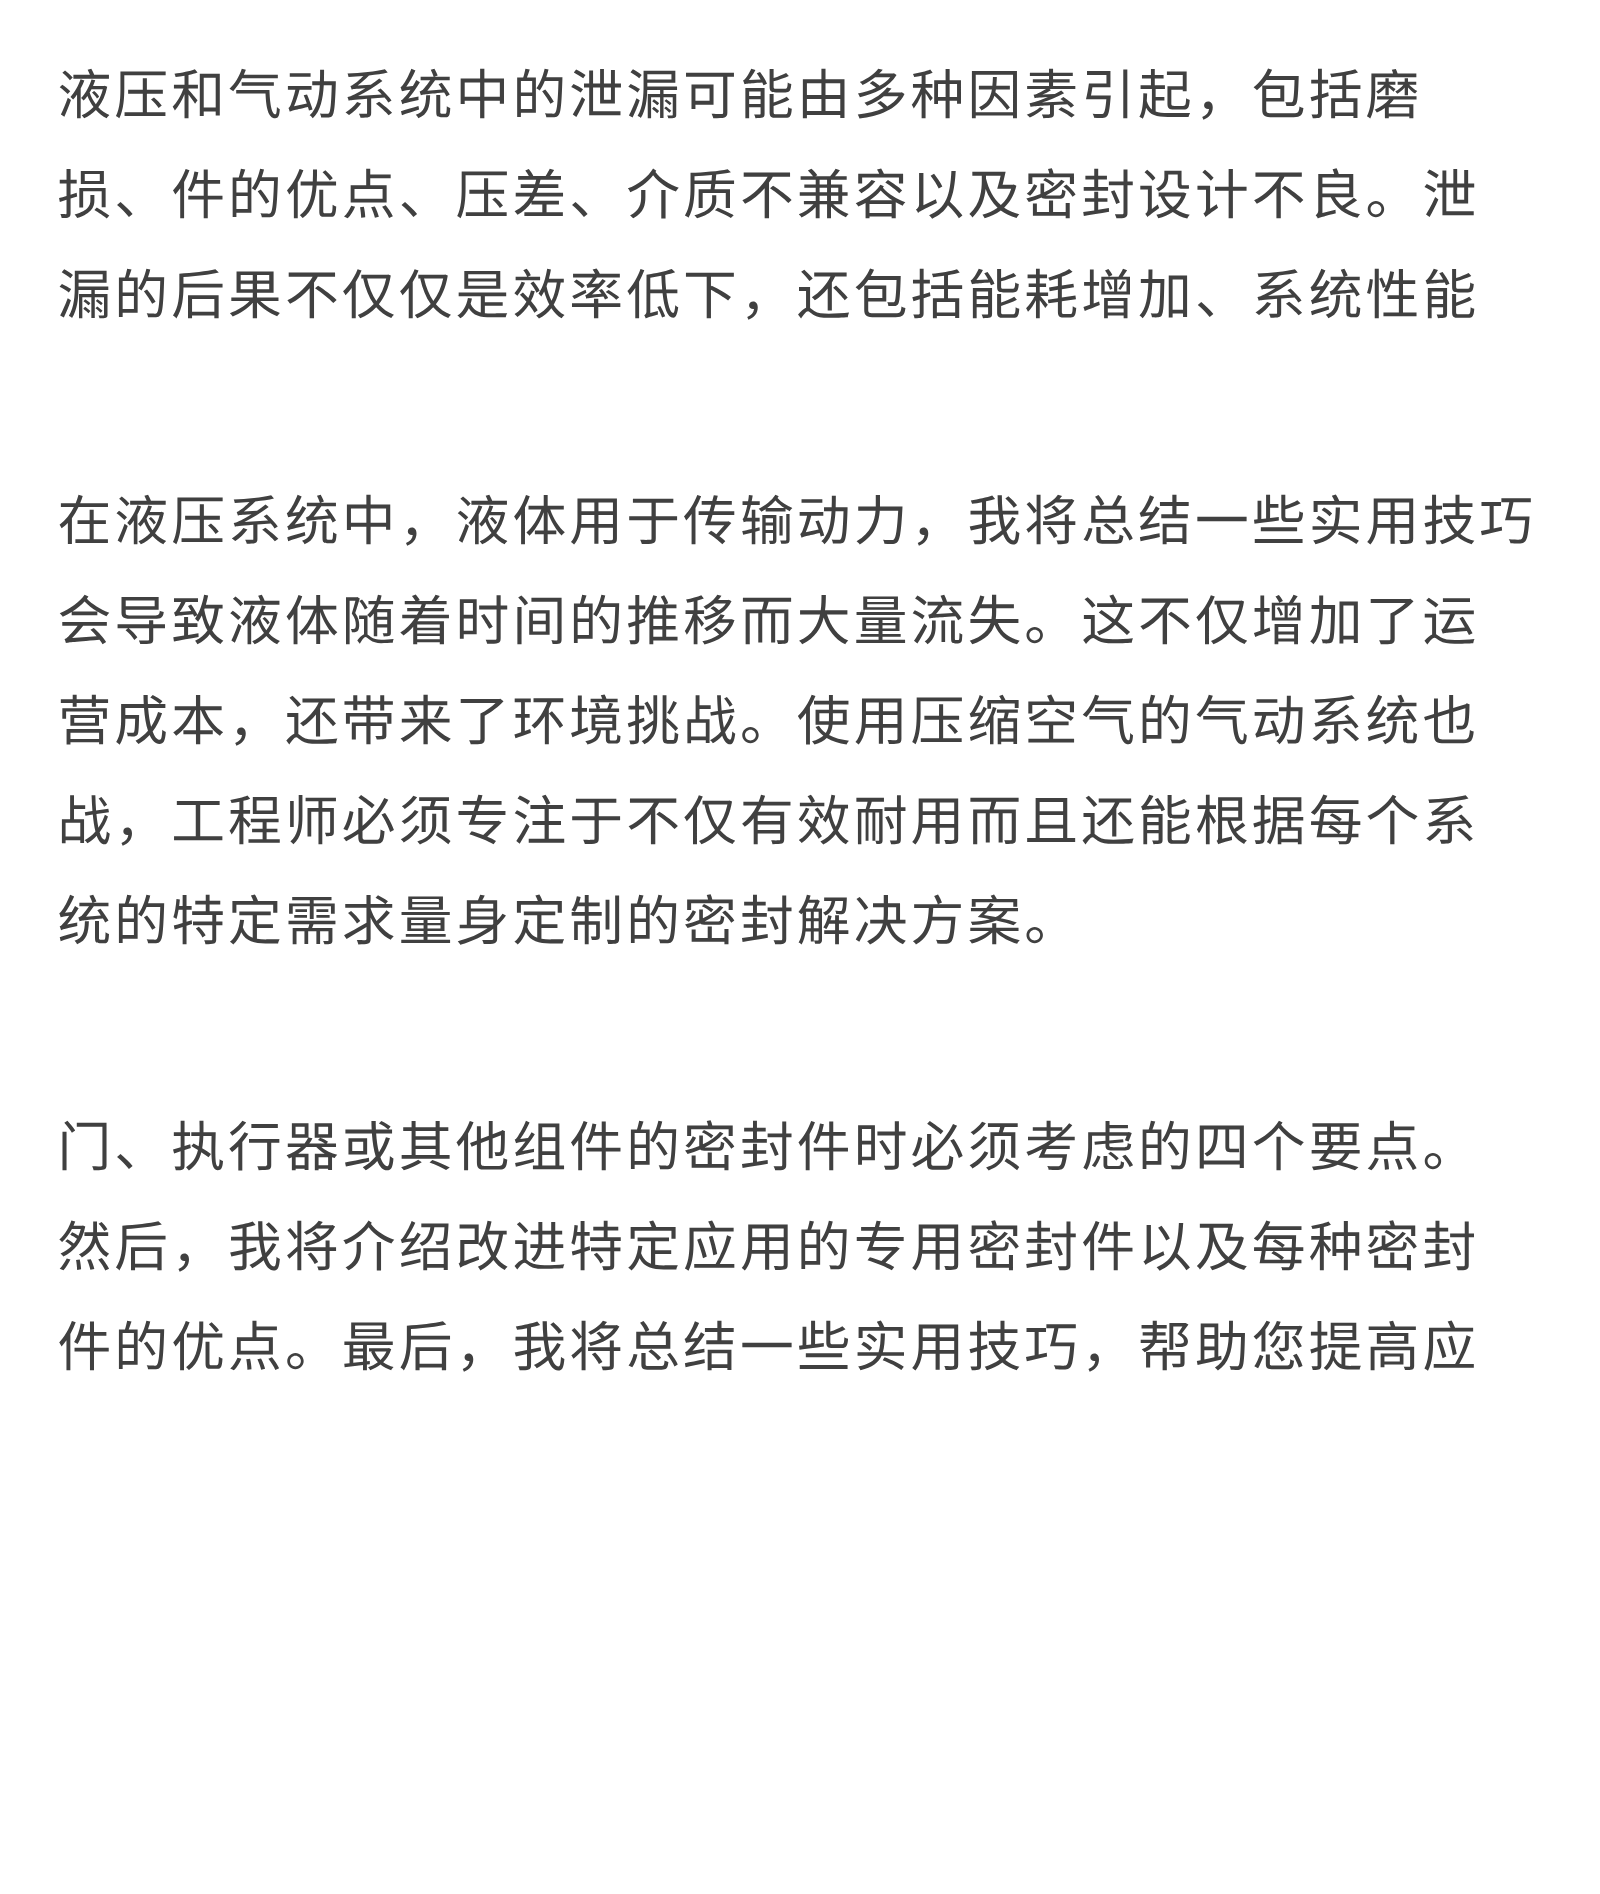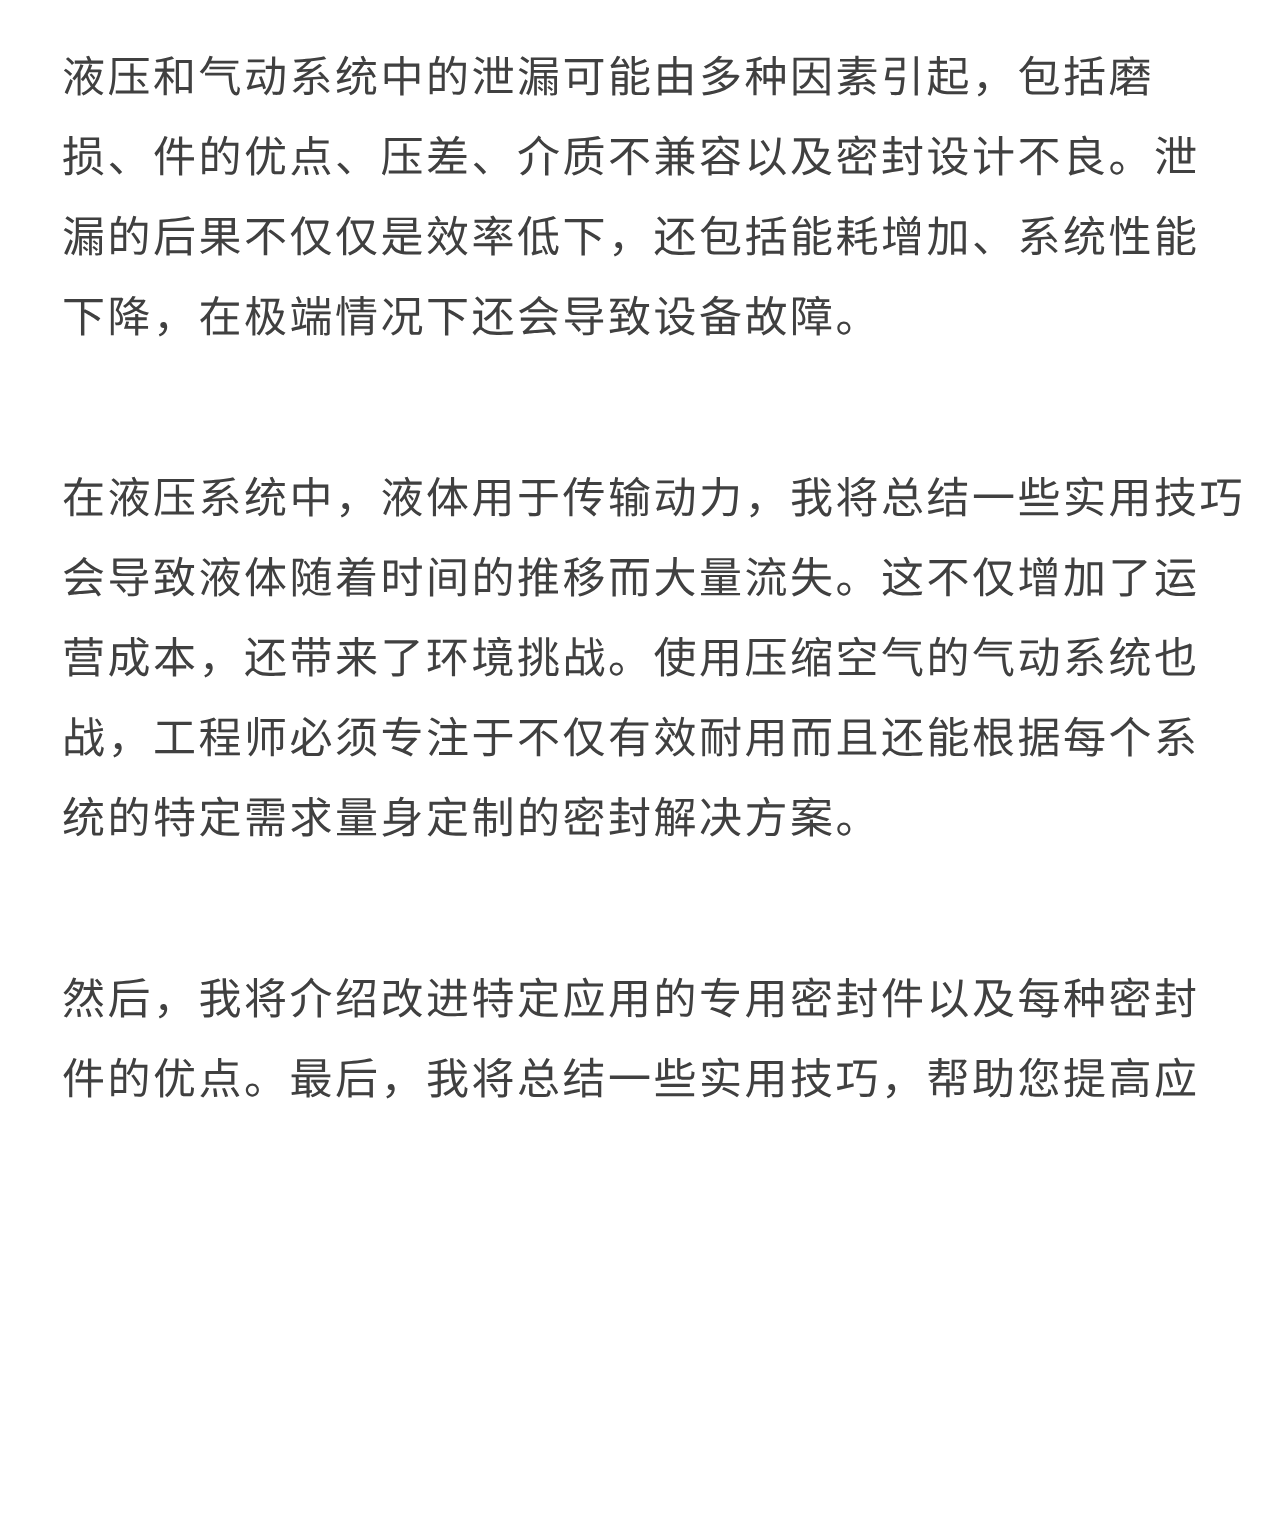--- a/index.html
+++ b/index.html
@@ -11,21 +11,21 @@
     position: relative;
     width: 1280px;
     height: 1515px;
     box-sizing: border-box;
     background: #ffffff;
     padding: 37px 42px 0 46px;
     overflow: hidden;
     font-family: "Liberation Sans", "DejaVu Sans", sans-serif;
   }
   .paragraph {
-    margin: 0 0 101px 16px;
+    margin: 0 0 101px 0;
   }
   .paragraph:last-child {
     margin-bottom: 0;
   }
   .line {
     font-size: 43px;
     line-height: 80px;
     letter-spacing: 2.5px;
     font-weight: 400;
     color: #404040;
@@ -35,29 +35,29 @@
 </style>
 </head>
 <body>
 
 <div class="page">
 
   <div class="paragraph">
     <div class="line">液压和气动系统中的泄漏可能由多种因素引起，包括磨</div>
     <div class="line">损、件的优点、压差、介质不兼容以及密封设计不良。泄</div>
     <div class="line">漏的后果不仅仅是效率低下，还包括能耗增加、系统性能</div>
-    <div class="line">下降，在极端情况下还会导致设备故障。</div>
   </div>
 
   <div class="paragraph">
     <div class="line">在液压系统中，液体用于传输动力，我将总结一些实用技巧</div>
     <div class="line">会导致液体随着时间的推移而大量流失。这不仅增加了运</div>
     <div class="line">营成本，还带来了环境挑战。使用压缩空气的气动系统也</div>
     <div class="line">战，工程师必须专注于不仅有效耐用而且还能根据每个系</div>
     <div class="line">统的特定需求量身定制的密封解决方案。</div>
   </div>
 
   <div class="paragraph">
+    <div class="line">门、执行器或其他组件的密封件时必须考虑的四个要点。</div>
     <div class="line">然后，我将介绍改进特定应用的专用密封件以及每种密封</div>
     <div class="line">件的优点。最后，我将总结一些实用技巧，帮助您提高应</div>
   </div>
 
 </div>
 
 </body></html>

